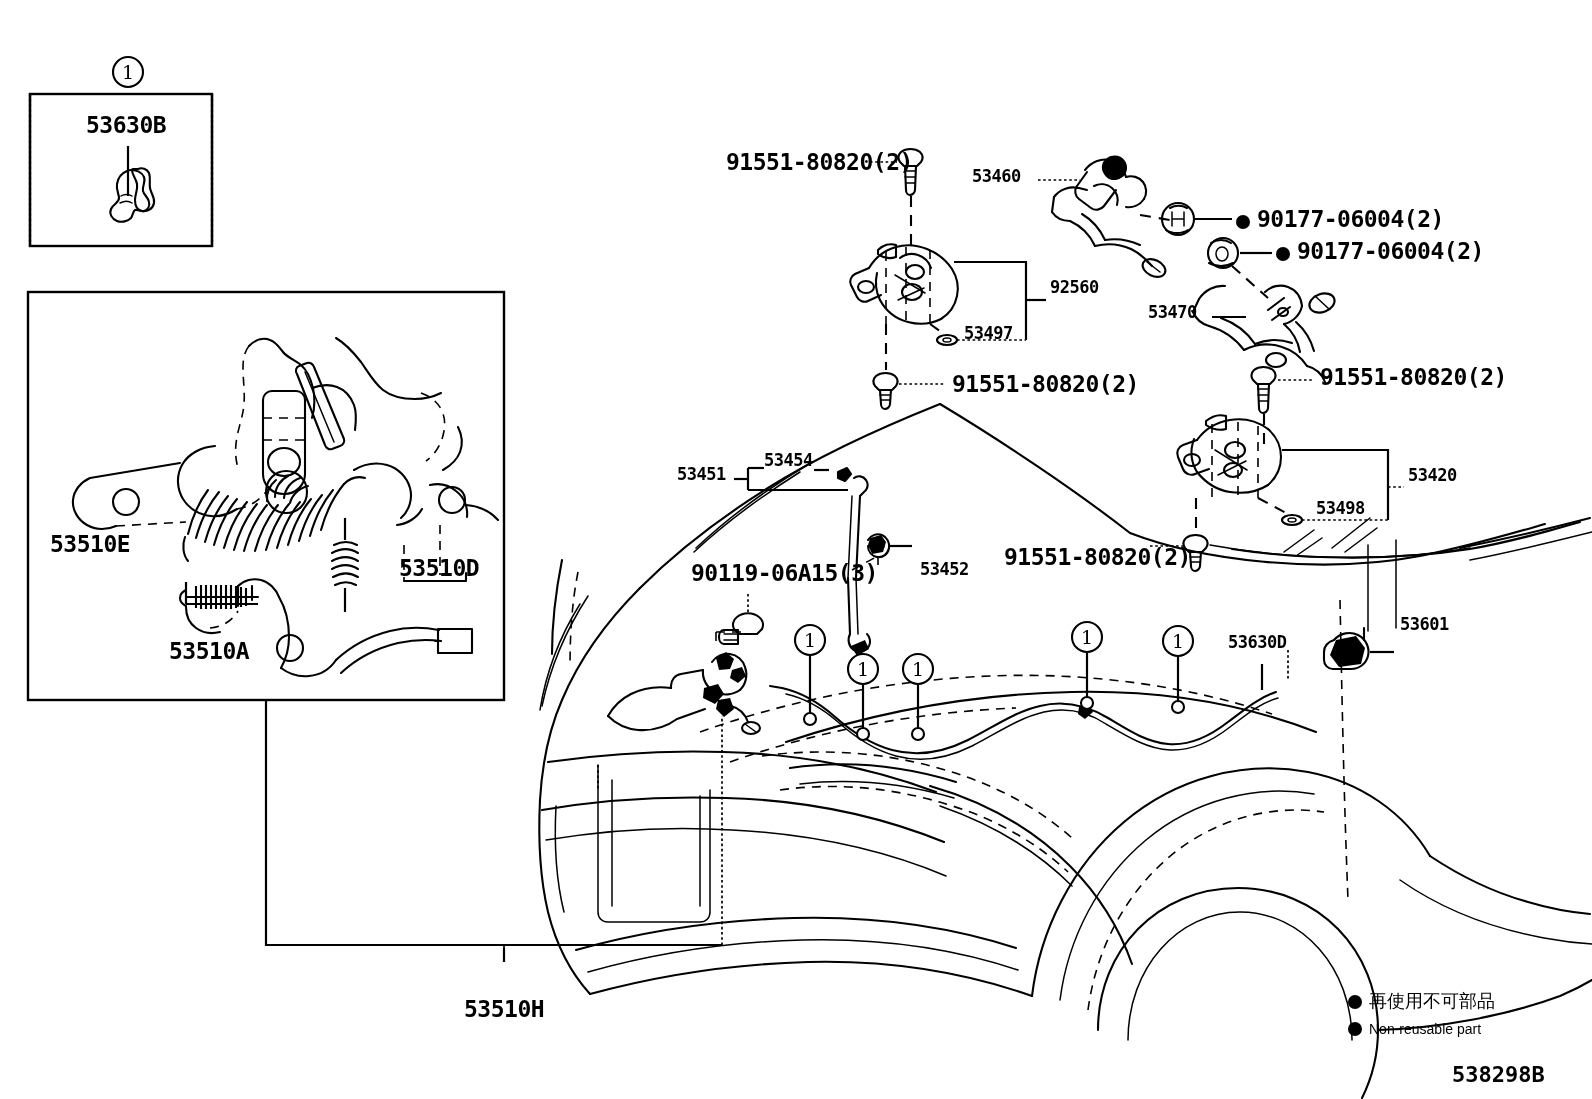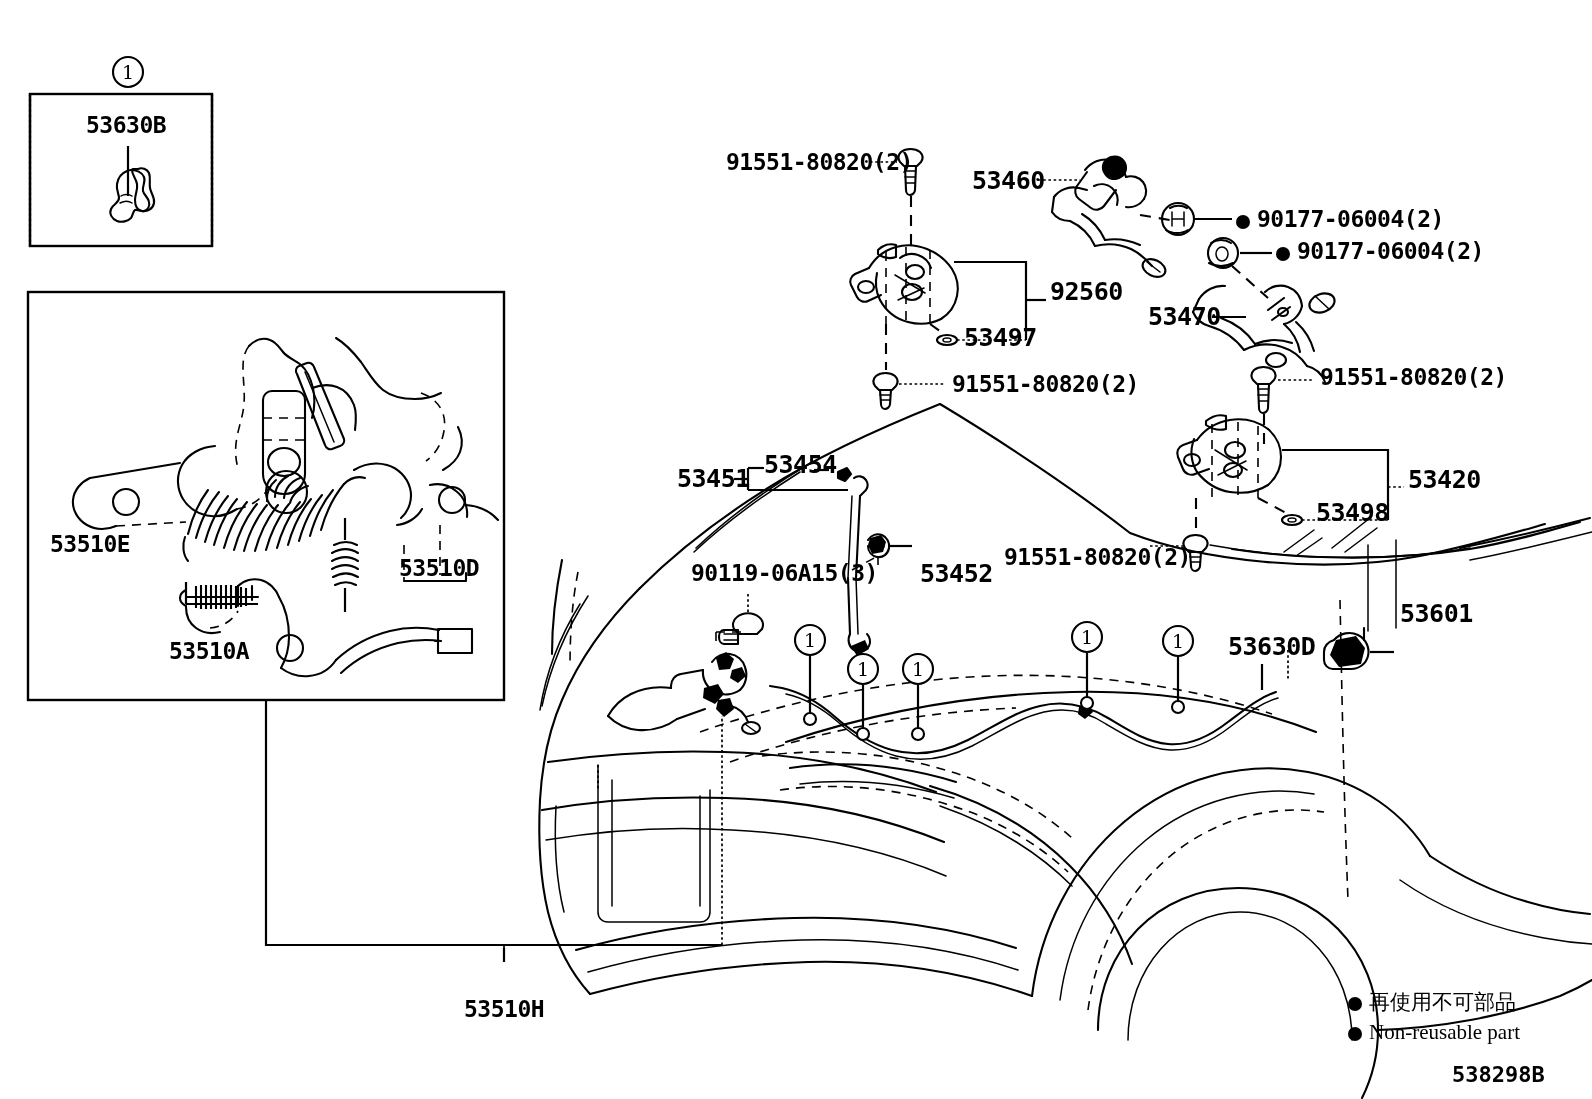--- a/index.html
+++ b/index.html
@@ -14,30 +14,30 @@
   .lbl{
     position:absolute;
     font-family:"DejaVu Sans Mono","Liberation Mono",monospace;
     font-weight:bold;
     font-size:23px;
     letter-spacing:-0.5px;
     white-space:nowrap;
     line-height:1;
     color:#000;
   }
-  .lbl.big{font-size:25px;}
+  .lbl.big{font-size:17px;}
 
   .legend{
     position:absolute;
-    font-family:Liberation Serif, serif;
-    font-size:21px;
+    font-family:Liberation Sans, sans-serif;
+    font-size:14px;
     white-space:nowrap;
     line-height:1;
   }
-  .legend.jp{font-family:"DejaVu Sans","Liberation Sans",sans-serif;font-size:21px;}
+  .legend.jp{font-family:"DejaVu Sans","Liberation Sans",sans-serif;font-size:18px;}
   .dotmark{
     display:inline-block;width:14px;height:14px;border-radius:50%;
     background:#000;vertical-align:-2px;margin-right:7px;
   }
   .diagid{
     position:absolute;
     font-family:"DejaVu Sans Mono","Liberation Mono",monospace;
     font-weight:bold;font-size:22px;letter-spacing:0px;
   }
   .calloutnum{
@@ -520,21 +520,21 @@
   <div class="lbl big" style="left:1408px;top:467px;">53420</div>
   <div class="lbl big" style="left:1316px;top:500px;">53498</div>
 
   <div class="lbl big" style="left:677px;top:466px;">53451</div>
   <div class="lbl big" style="left:764px;top:452px;">53454</div>
   <div class="lbl big" style="left:920px;top:561px;">53452</div>
 
   <div class="lbl" style="left:691px;top:562px;">90119-06A15(3)</div>
 
   <div class="lbl big" style="left:1228px;top:634px;">53630D</div>
-  <div class="lbl big" style="left:1400px;top:601px;">53601</div>
+  <div class="lbl big" style="left:1400px;top:616px;">53601</div>
 
   <div class="calloutnum" style="left:113px;top:57px;">1</div>
   <div class="calloutnum" style="left:795px;top:625px;">1</div>
   <div class="calloutnum" style="left:848px;top:654px;">1</div>
   <div class="calloutnum" style="left:903px;top:654px;">1</div>
   <div class="calloutnum" style="left:1072px;top:622px;">1</div>
   <div class="calloutnum" style="left:1163px;top:626px;">1</div>
 
   <div class="legend jp" style="left:1348px;top:992px;">
     <span class="dotmark"></span><span>再使用不可部品</span>

